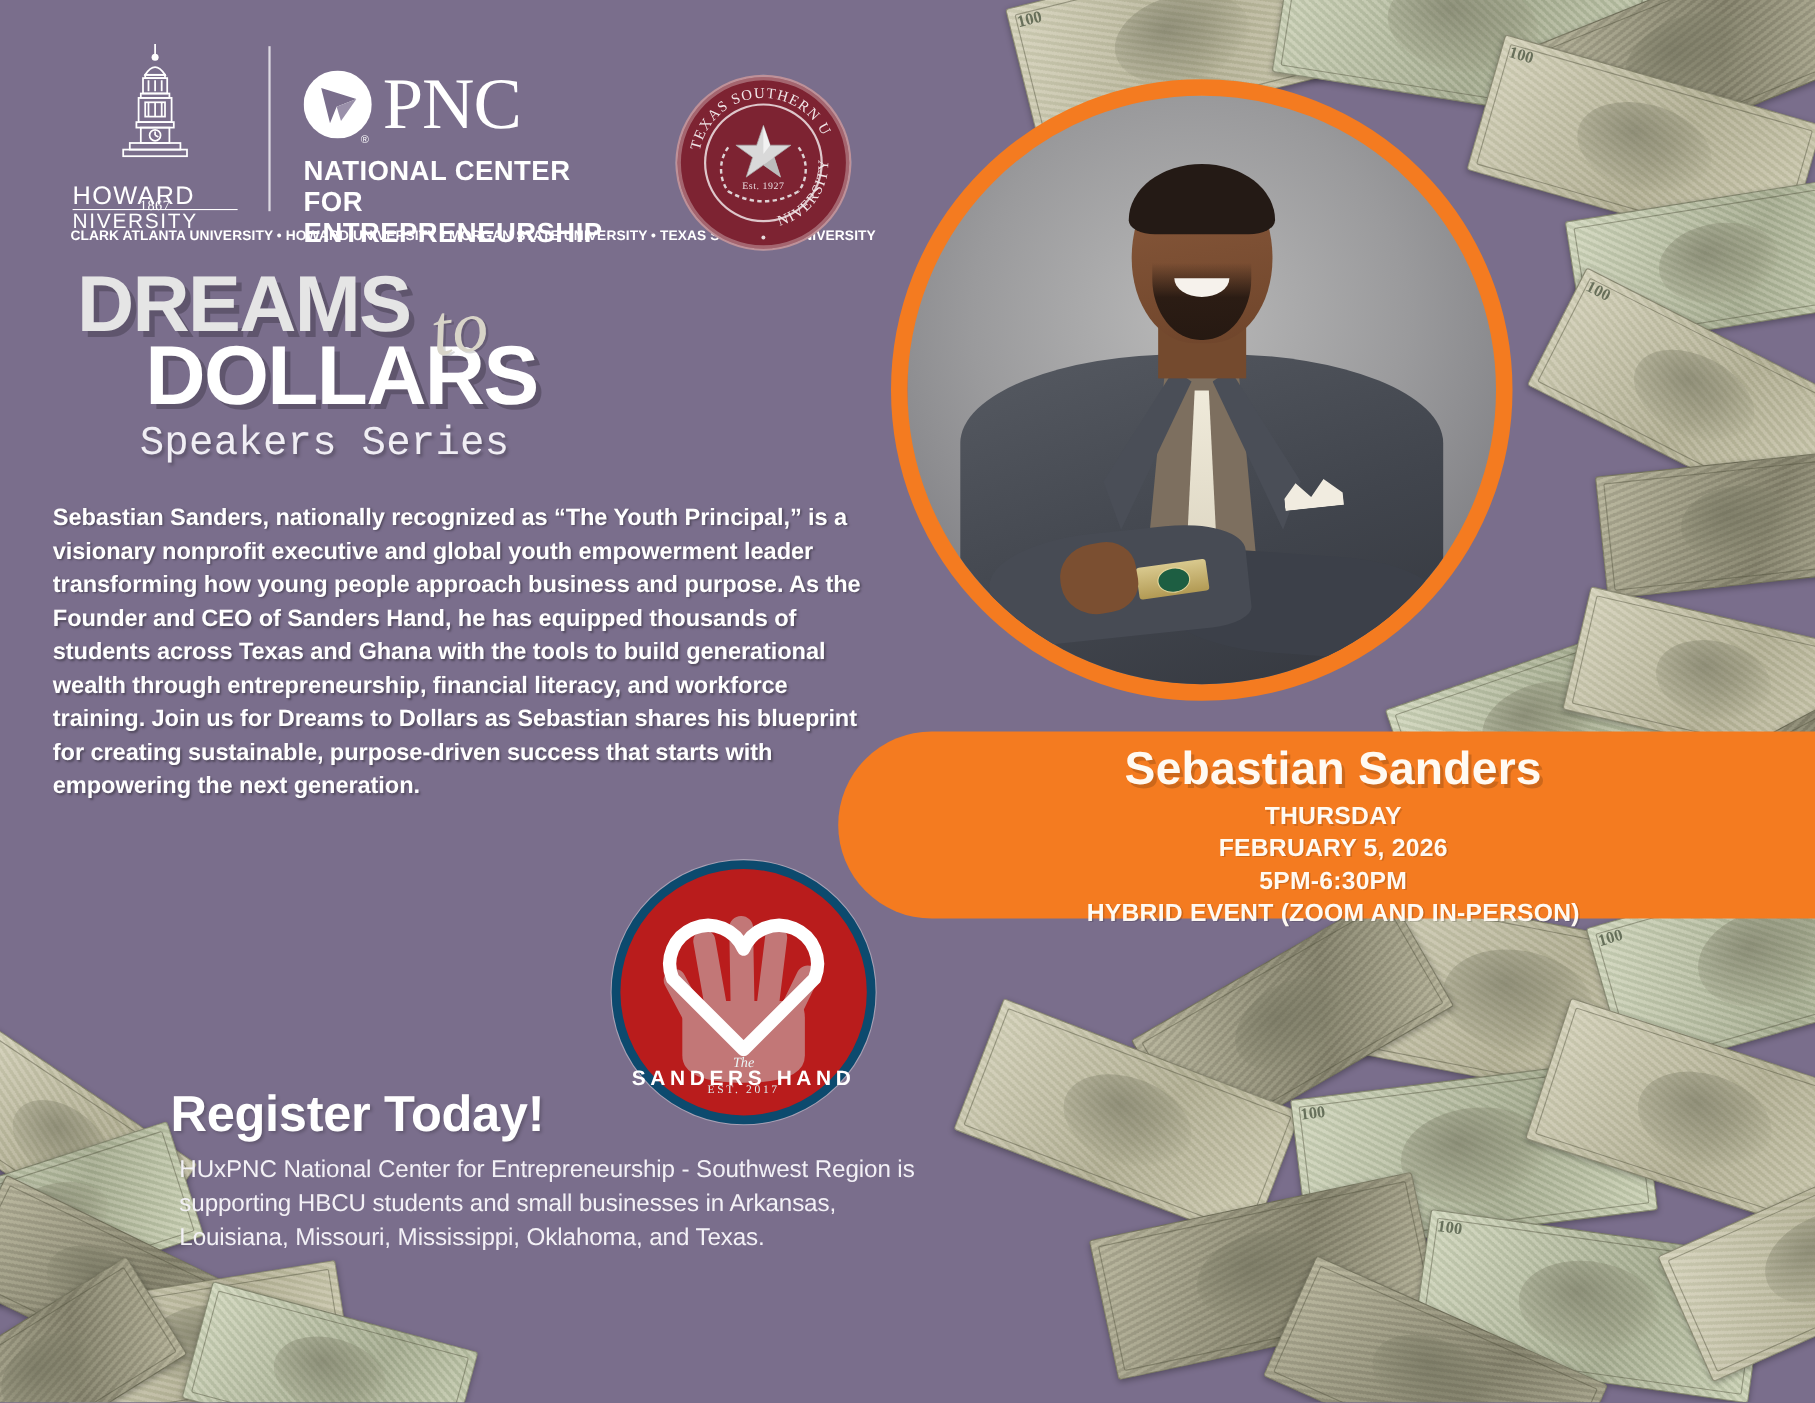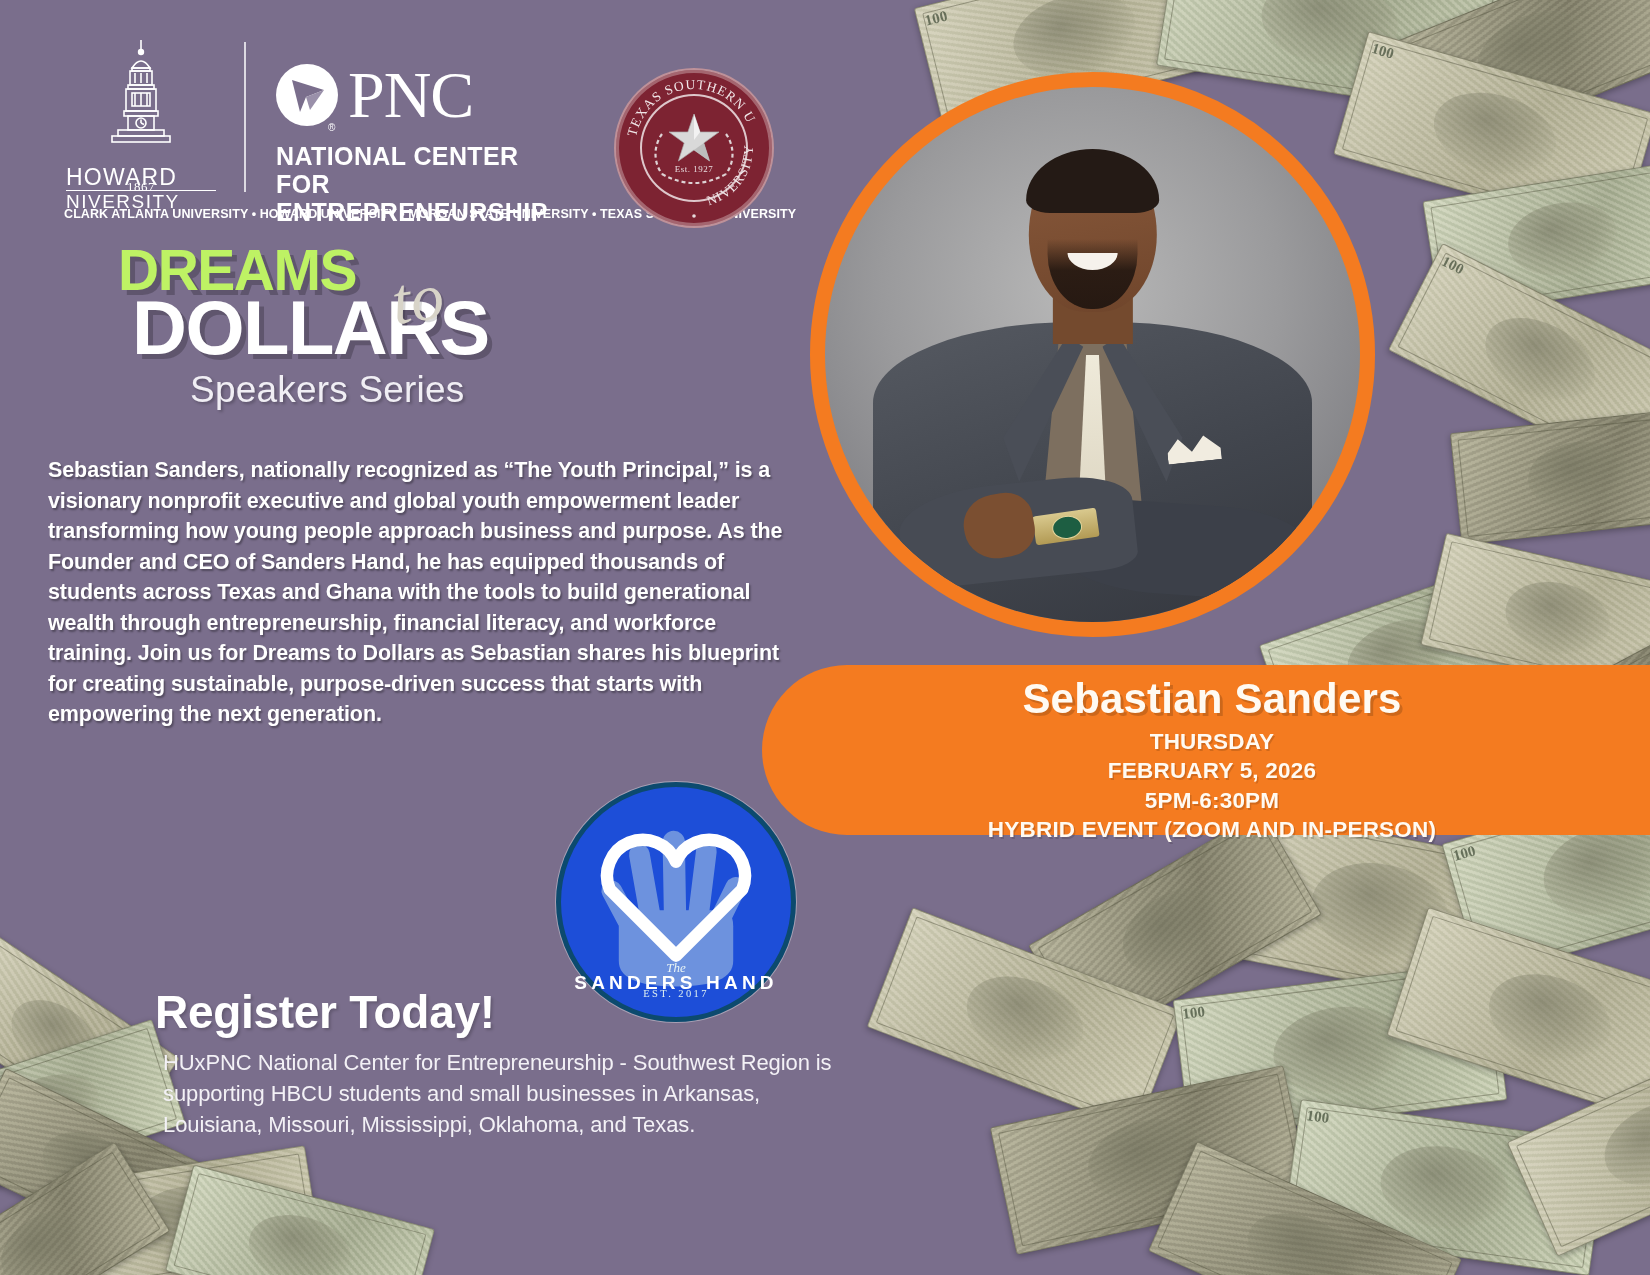--- a/index.html
+++ b/index.html
@@ -109,41 +109,41 @@
     position:absolute; inset:0; pointer-events:none;
   }
   .tsu-est {
     position:absolute; left:0; right:0; top:96px; text-align:center;
     font-family:"Liberation Serif", serif; font-size:9px; color:#e8dcdf; letter-spacing:.5px;
   }
 
   
   .title-wrap { position:absolute; left:70px; top:243px; width:520px; }
   .t-dreams {
-    font-size:57px; font-weight:bold; letter-spacing:-1.5px; line-height:.96;
-    color:#bef264; text-shadow:5px 5px 0 rgba(0,0,0,.22);
+    font-size:72px; font-weight:bold; letter-spacing:-1.5px; line-height:.96;
+    color:#e5e5e5; text-shadow:5px 5px 0 rgba(0,0,0,.22);
     font-family:"Liberation Sans", sans-serif;
-    margin-left:48px;
   }
   .t-dollars {
     font-size:76px; font-weight:bold; letter-spacing:-1.5px; line-height:.96;
     color:#ffffff; text-shadow:5px 5px 0 rgba(0,0,0,.22);
     margin-left:62px; margin-top:-6px;
     font-family:"Liberation Sans", sans-serif;
   }
   .t-to {
     position:absolute; left:322px; top:18px;
     font-family:"Liberation Serif", serif; font-style:italic;
     font-size:66px; color:#d8d4c8; transform:rotate(-8deg);
     text-shadow:2px 2px 0 rgba(0,0,0,.15);
   }
   .t-speakers {
-    margin-left:120px; margin-top:4px;
+    margin-left:57px; margin-top:4px;
     font-size:37px; color:#f0eef4; letter-spacing:.2px;
     text-shadow:2px 2px 3px rgba(0,0,0,.25);
+    font-family:Liberation Mono, monospace;
   }
 
   
   .bio {
     position:absolute; left:48px; top:455px; width:740px;
     color:#ffffff; font-size:21.5px; font-weight:bold; line-height:1.42;
     text-shadow:1.5px 1.5px 2px rgba(0,0,0,.35);
     letter-spacing:-.1px;
   }
 
@@ -254,22 +254,22 @@
   }
   .banner-line {
     font-size:22.5px; font-weight:bold; letter-spacing:.2px; line-height:1.30;
     text-shadow:1.5px 1.5px 0 rgba(0,0,0,.14);
   }
 
   
   .sh-logo {
     position:absolute; left:556px; top:782px; width:240px; height:240px;
     border-radius:50%;
-    background:#1d4ed8;
-    border:5px solid #0c4a6e;
+    background:#b91c1c;
+    border:8px solid #0c4a6e;
     box-shadow:0 0 0 1px rgba(255,255,255,.35);
   }
   .sh-palm {
     position:absolute; left:50%; top:50%; width:72%; height:76%;
     transform:translate(-50%,-48%);
     opacity:.45;
   }
   .sh-heart { position:absolute; left:50%; top:47%; width:72%; height:60%; transform:translate(-50%,-50%); }
   .sh-the {
     position:absolute; left:0; right:0; top:75%; text-align:center;

